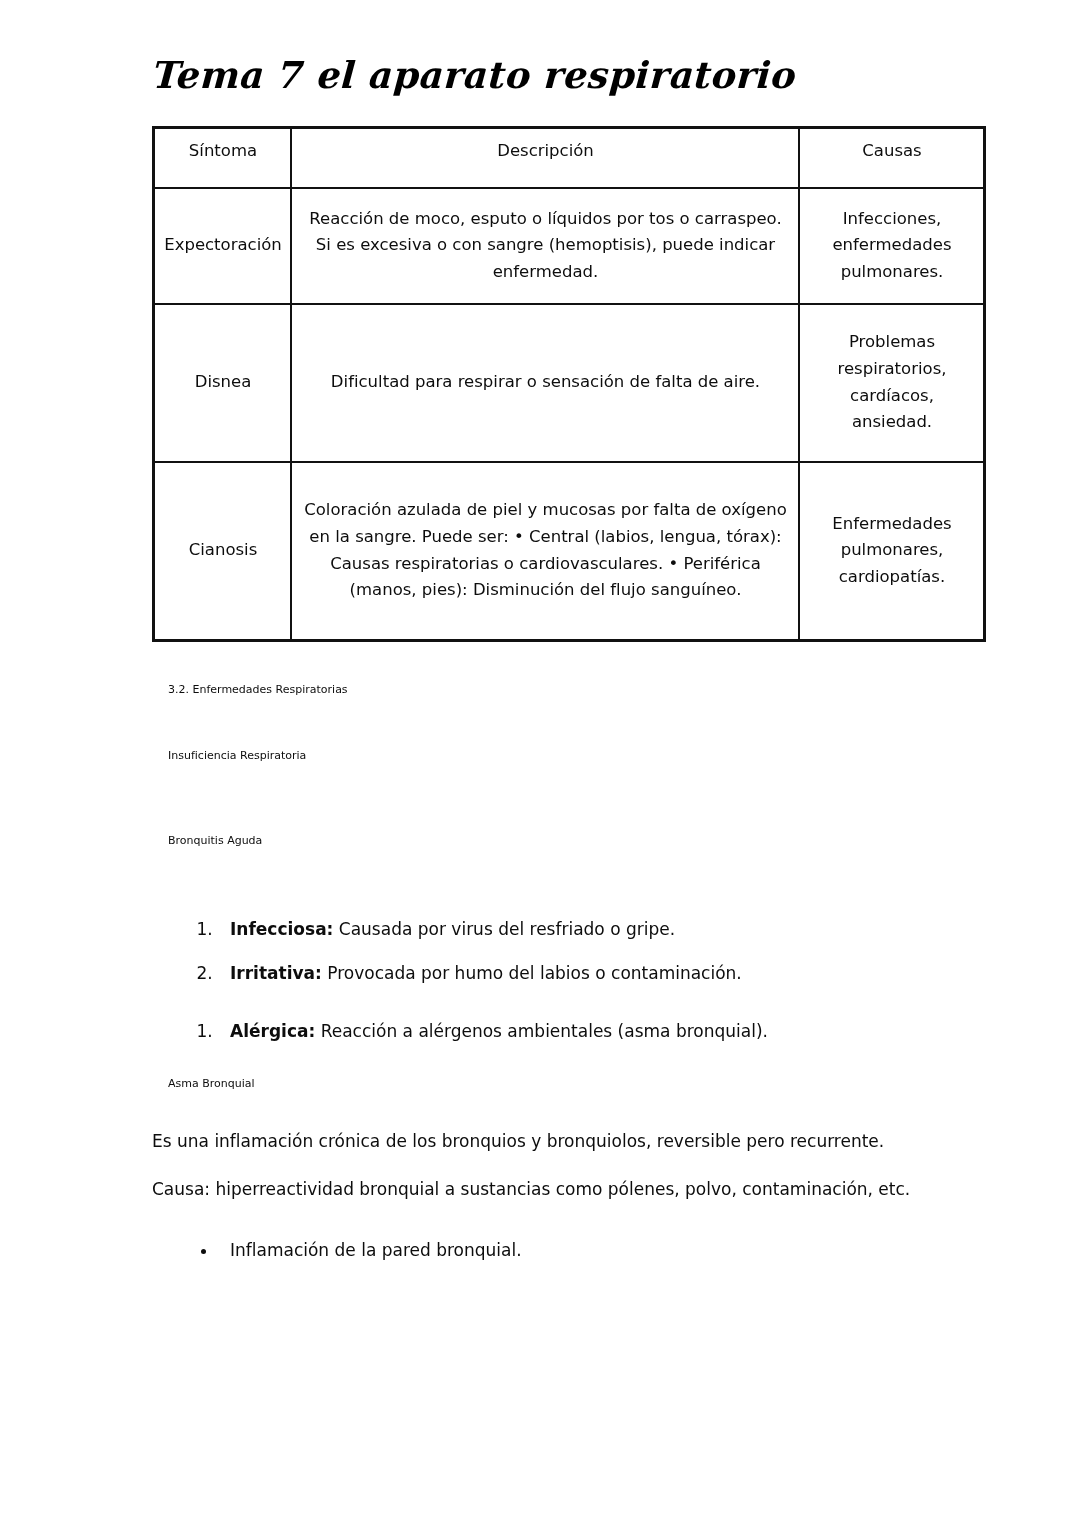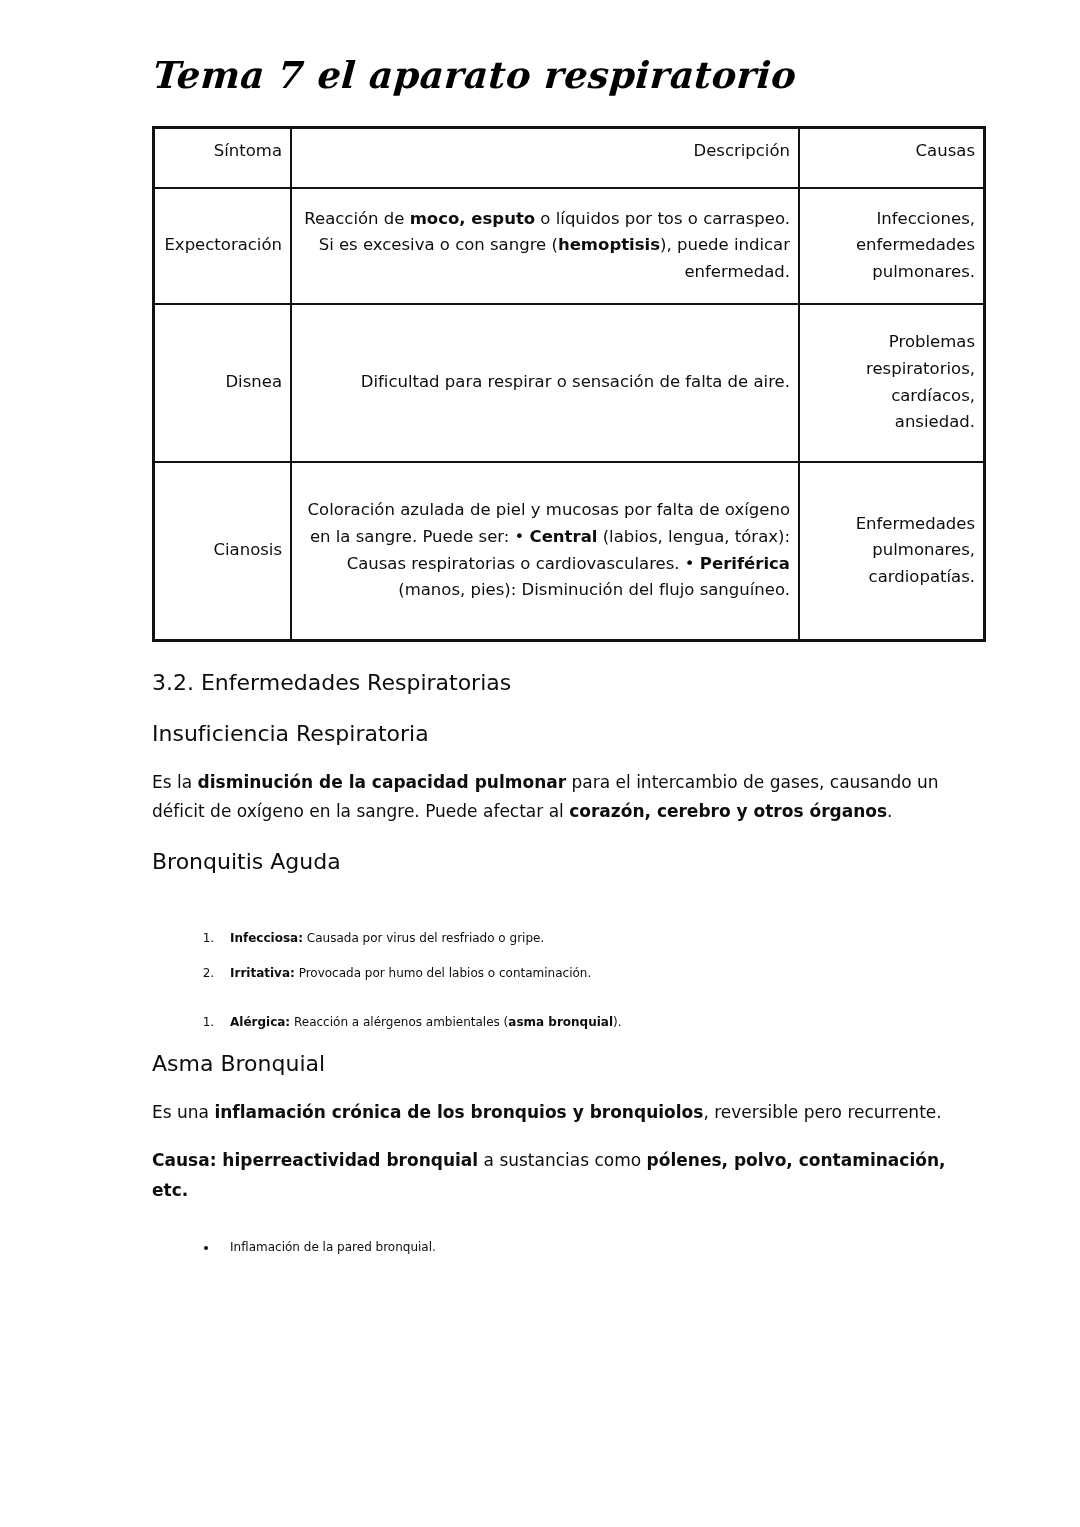--- a/index.html
+++ b/index.html
@@ -55,21 +55,21 @@
     border-spacing: 0;
     border: 2px solid #111111;
     table-layout: fixed;
     background: #ffffff;
   }
   .sym-table td,
   .sym-table th {
     border: 1.5px solid #111111;
     padding: 9px 8px 9px 9px;
     vertical-align: middle;
-    text-align: right;
+    text-align: center;
     font-weight: 400;
     font-size: 16.5px;
     line-height: 1.62;
     font-family: "DejaVu Sans", sans-serif;
     background: #ffffff;
   }
   .sym-table th {
     vertical-align: top;
     padding-top: 9px;
     padding-bottom: 22px;
@@ -80,45 +80,45 @@
 
   .cell-top { vertical-align: top; }
   .cell-mid { vertical-align: middle; }
 
   .row-expect td { height: 96px; }
   .row-disnea td { height: 138px; }
   .row-ciano  td { height: 158px; }
 
   
   .h-sub {
-    font-size: 22px;
+    font-size: 11px;
     line-height: 1.5;
-    margin: 0;
+    margin: 16px;
     padding-top: 0;
     font-weight: 400;
   }
 
   .spacer-24 { height: 24px; }
   .spacer-18 { height: 18px; }
   .spacer-14 { height: 14px; }
 
   p.para {
     font-size: 17px;
     line-height: 1.75;
     margin: 0;
     max-width: 800px;
   }
 
-  .strong { font-weight: 700; margin-top: 48px; }
+  .strong { font-weight: 400; margin-top: 48px; }
 
   ol.num-list,
   ul.bul-list {
     margin: 0;
     padding-left: 66px;
-    font-size: 12px;
+    font-size: 17px;
     line-height: 1.75;
   }
   ol.num-list { list-style: decimal; }
   ul.bul-list { list-style: disc; }
   ol.num-list li,
   ul.bul-list li {
     margin: 0 0 14px 0;
     padding-left: 12px;
   }
   ol.num-list li:last-child,
@@ -173,21 +173,20 @@
     <div class="spacer-24"></div>
 
     <p class="h-sub">3.2. Enfermedades Respiratorias</p>
 
     <div class="spacer-18"></div>
 
     <p class="h-sub">Insuficiencia Respiratoria</p>
 
     <div class="spacer-18"></div>
 
-    <p class="para"><span>Es la </span><span class="strong">disminución de la capacidad pulmonar</span><span> para el intercambio de gases, causando un déficit de oxígeno en la sangre. Puede afectar al </span><span class="strong">corazón, cerebro y otros órganos</span><span>.</span></p>
 
     <div class="spacer-18"></div>
 
     <p class="h-sub">Bronquitis Aguda</p>
 
     <div class="spacer-18"></div>
 
 
     <div class="spacer-18"></div>
 

